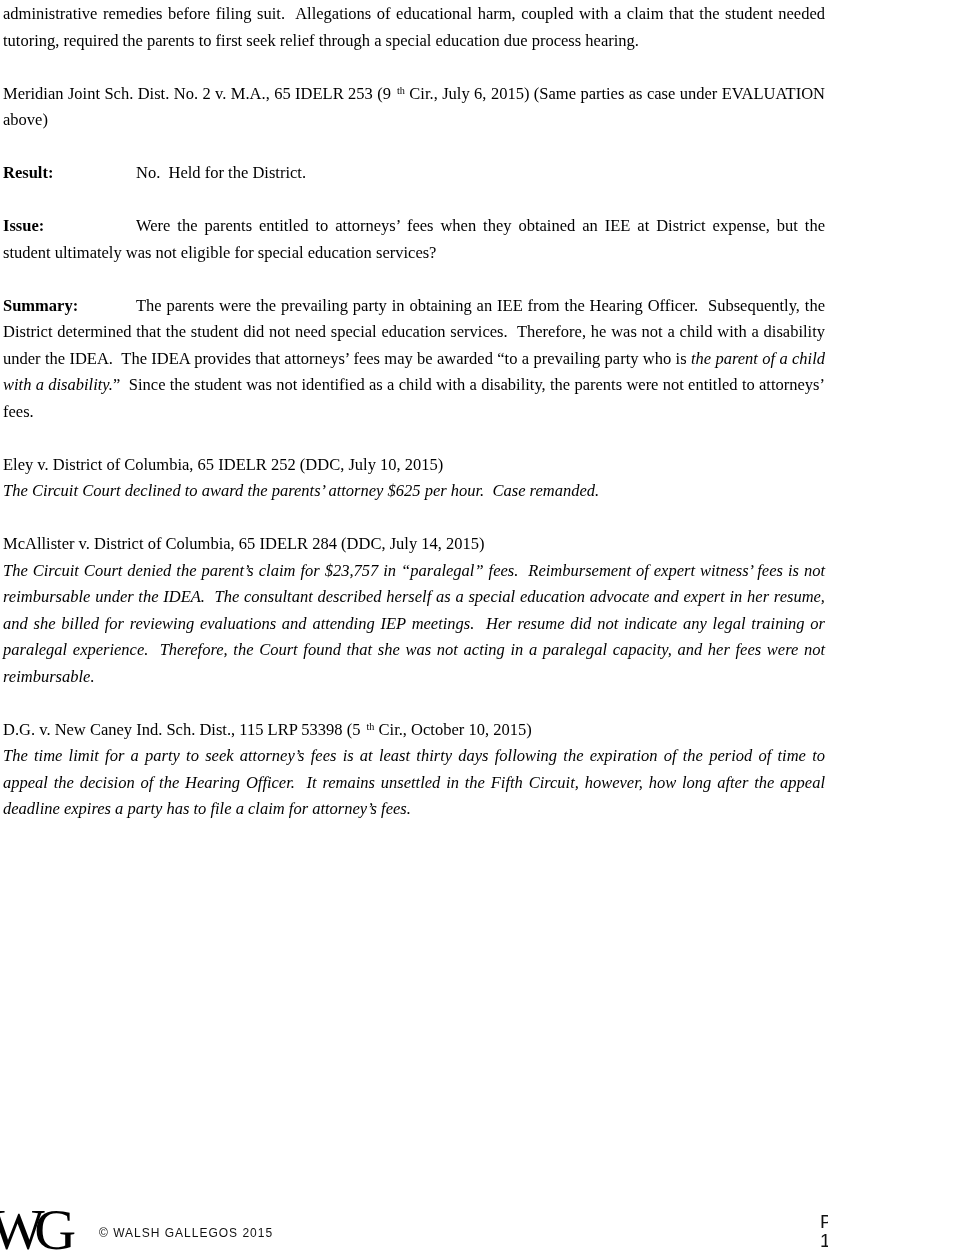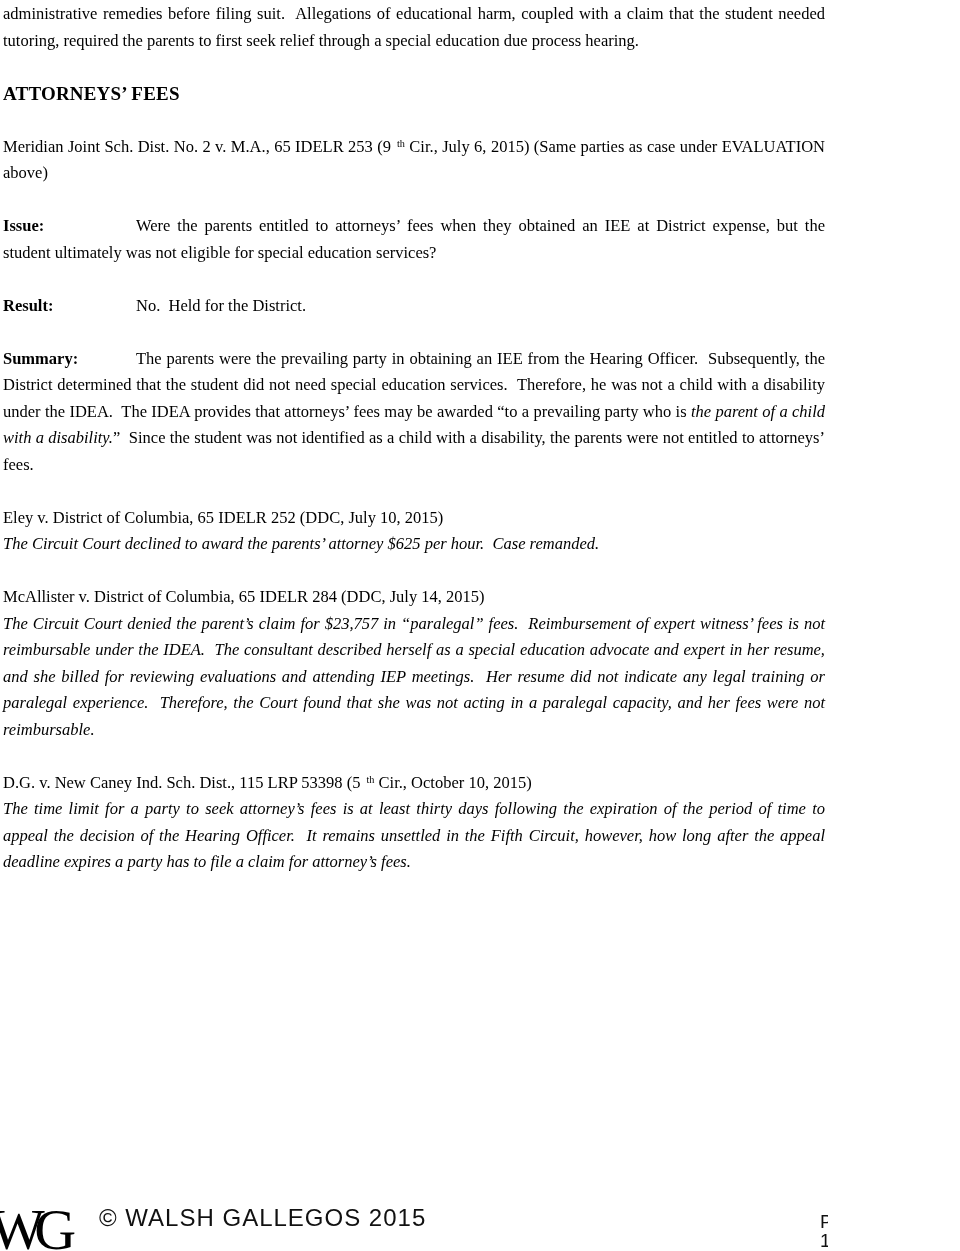--- a/index.html
+++ b/index.html
@@ -52,43 +52,42 @@
     font-family: "Liberation Sans", "DejaVu Sans", sans-serif;
     color: #111111;
   }
   .logo {
     position: absolute; left: -10px; bottom: -8px;
     font-family: "Liberation Serif", "DejaVu Serif", serif;
     font-size: 58px; line-height: 1; font-weight: 500;
     letter-spacing: -0.18em; color: #000000;
   }
   .copyright {
-    position: absolute; left: 99px; bottom: 21px;
-    font-size: 24px; line-height: 1; letter-spacing: 1px;
+    position: absolute; left: 99px; bottom: 12px;
+    font-size: 12px; line-height: 1; letter-spacing: 1px;
   }
   .pagenum {
     position: absolute; left: 820px; bottom: 1px;
     font-size: 19px; line-height: 1; letter-spacing: 0.5px;
   }
 </style>
 </head>
 <body>
 
 <div class="page">
   <main class="content">
 
     <p class="para">administrative remedies before filing suit.  Allegations of educational harm, coupled with a claim that the student needed tutoring, required the parents to first seek relief through a special education due process hearing.</p>
 
-    <h2 class="heading">ATTORNEYS’ FEES</h2>
 
     <p class="para"><span class="case-name">Meridian Joint Sch. Dist. No. 2 v. M.A.</span><span>, 65 IDELR 253 (9</span><sup class="sup">th</sup><span> Cir., July 6, 2015) (Same parties as case under EVALUATION above)</span></p>
 
+    <p class="para"><span class="label">Result:</span><span>No.  Held for the District.</span></p>
+
     <p class="para"><span class="label">Issue:</span><span>Were the parents entitled to attorneys’ fees when they obtained an IEE at District expense, but the student ultimately was not eligible for special education services?</span></p>
-
-    <p class="para"><span class="label">Result:</span><span>No.  Held for the District.</span></p>
 
     <p class="para"><span class="label">Summary:</span><span>The parents were the prevailing party in obtaining an IEE from the Hearing Officer.  Subsequently, the District determined that the student did not need special education services.  Therefore, he was not a child with a disability under the IDEA.  The IDEA provides that attorneys’ fees may be awarded “to a prevailing party who is </span><em>the parent of a child with a disability.</em><span>”  Since the student was not identified as a child with a disability, the parents were not entitled to attorneys’ fees.</span></p>
 
     <p class="para"><span class="case-name">Eley v. District of Columbia</span><span>, 65 IDELR 252 (DDC, July 10, 2015)</span></p>
     <p class="para tight">The Circuit Court declined to award the parents’ attorney $625 per hour.  Case remanded.</p>
 
     <p class="para"><span class="case-name">McAllister v. District of Columbia</span><span>, 65 IDELR 284 (DDC, July 14, 2015)</span></p>
     <p class="para tight">The Circuit Court denied the parent’s claim for $23,757 in “paralegal” fees.  Reimbursement of expert witness’ fees is not reimbursable under the IDEA.  The consultant described herself as a special education advocate and expert in her resume, and she billed for reviewing evaluations and attending IEP meetings.  Her resume did not indicate any legal training or paralegal experience.  Therefore, the Court found that she was not acting in a paralegal capacity, and her fees were not reimbursable.</p>
 
     <p class="para"><span class="case-name">D.G. v. New Caney Ind. Sch. Dist.</span><span>, 115 LRP 53398 (5</span><sup class="sup">th</sup><span> Cir., October 10, 2015)</span></p>

